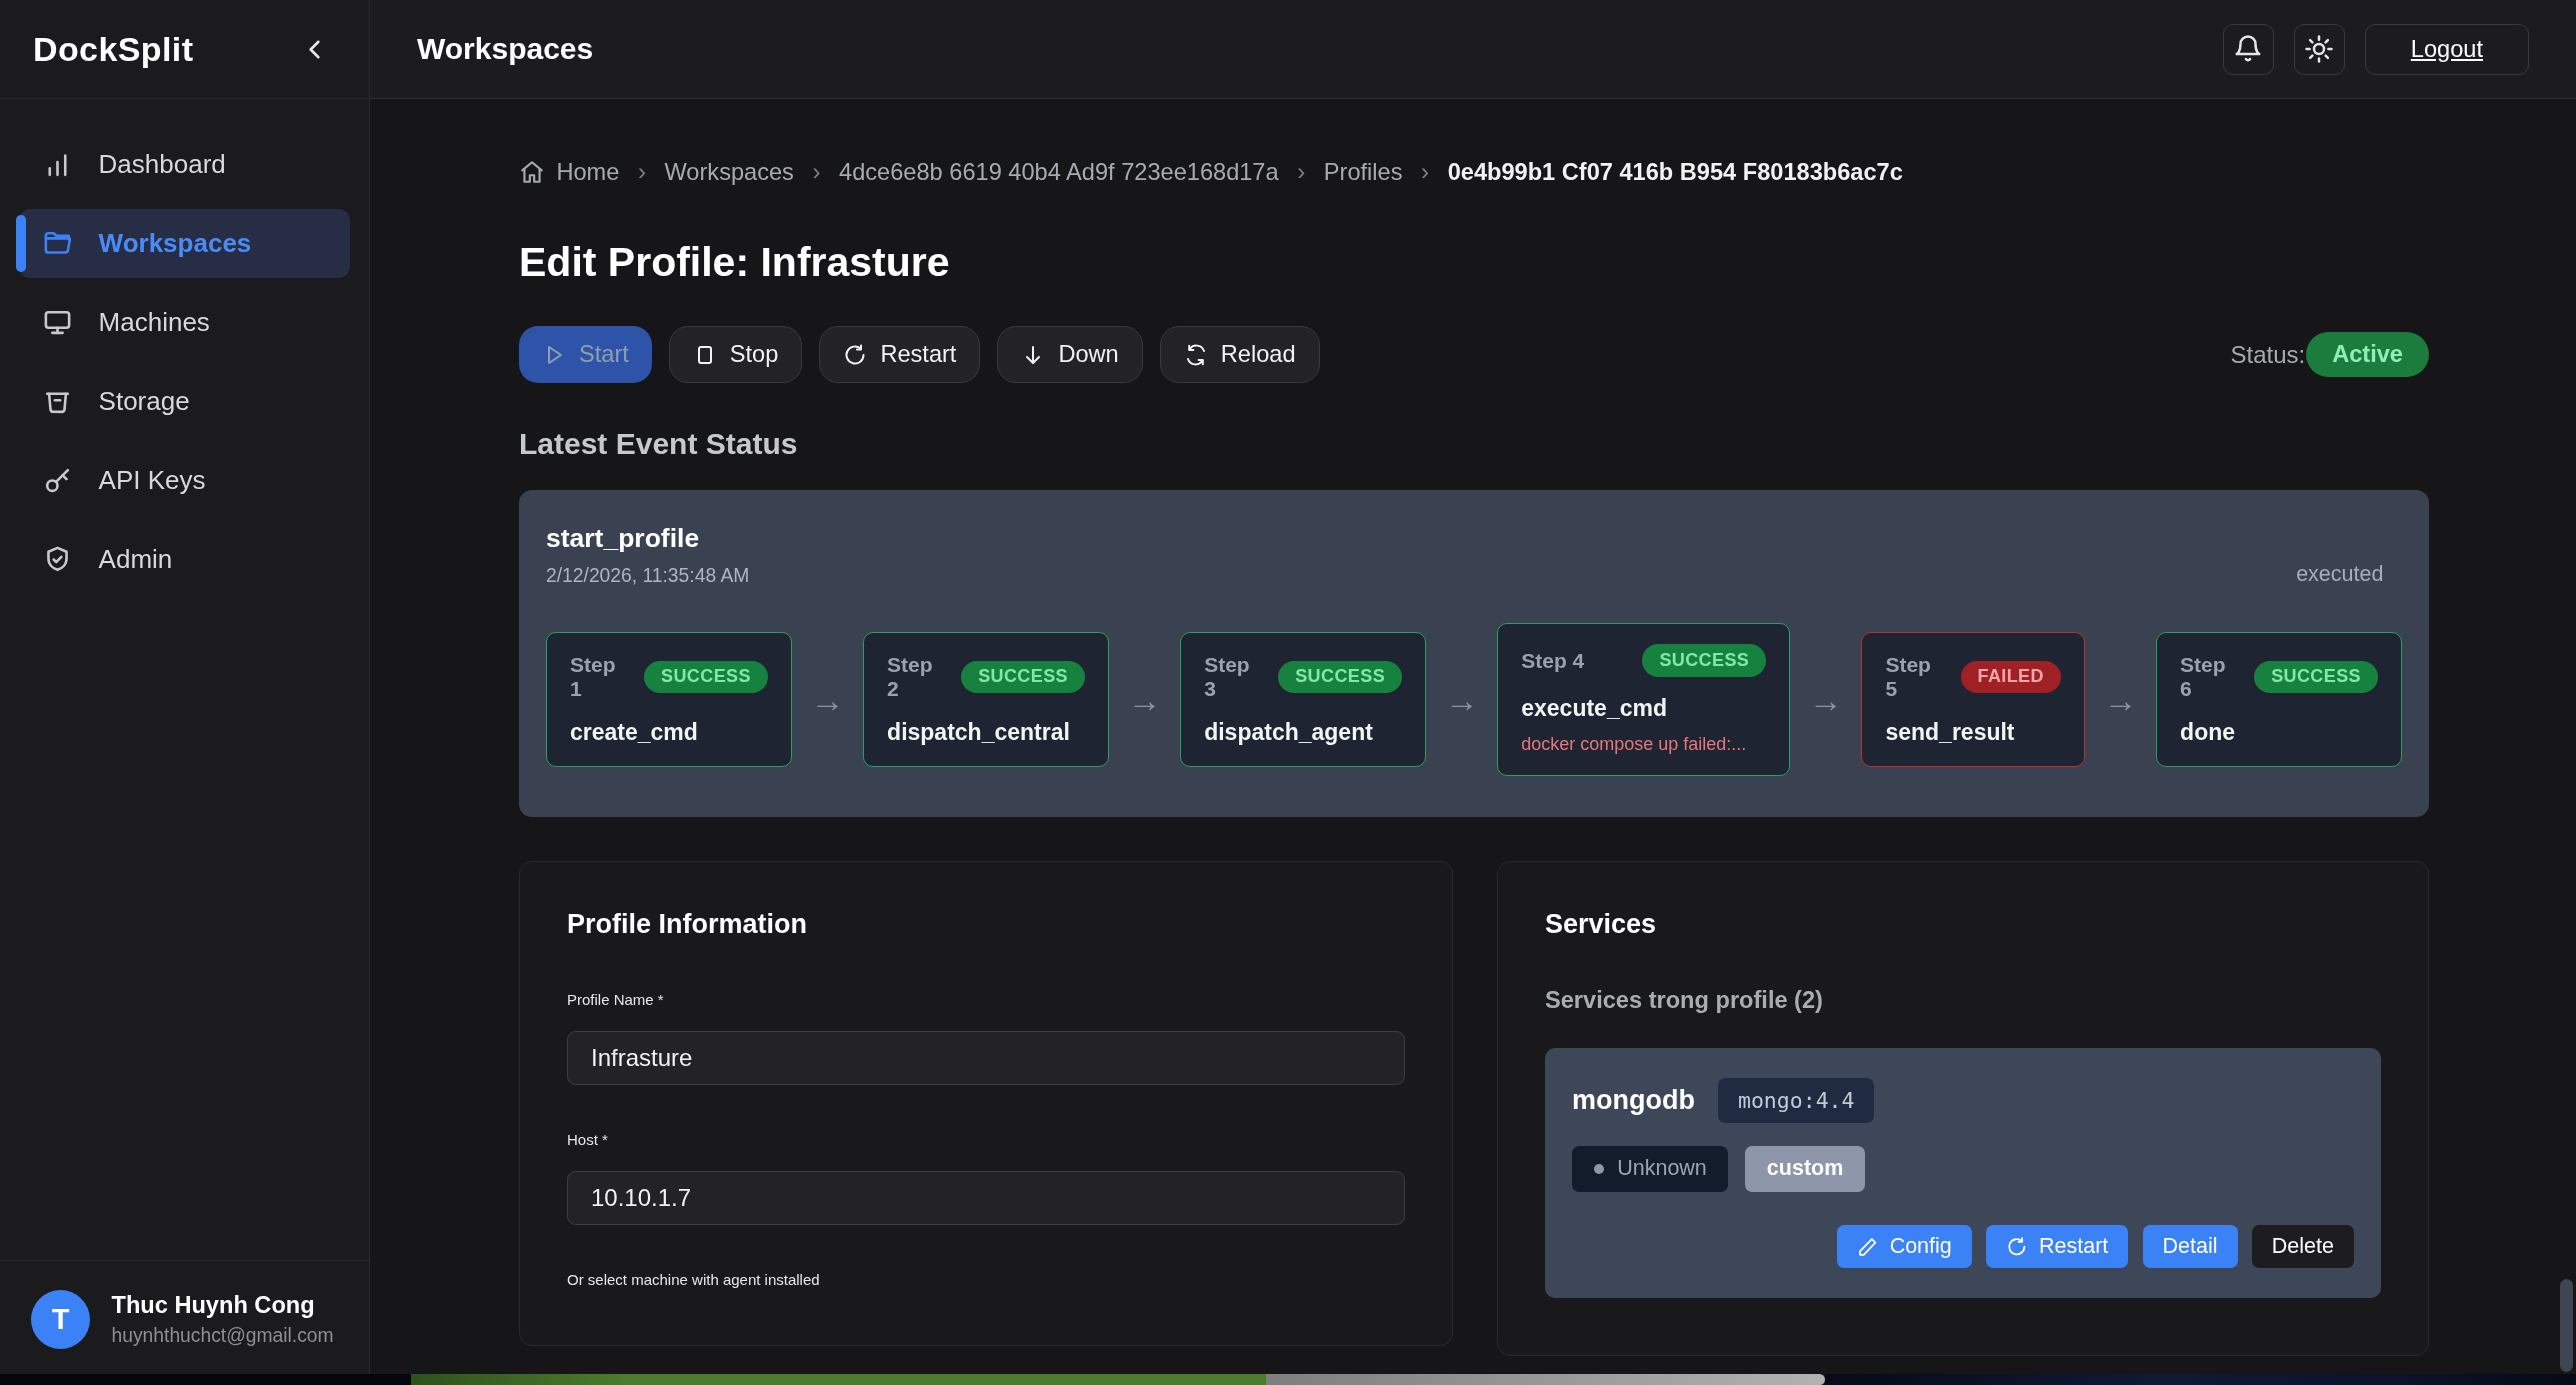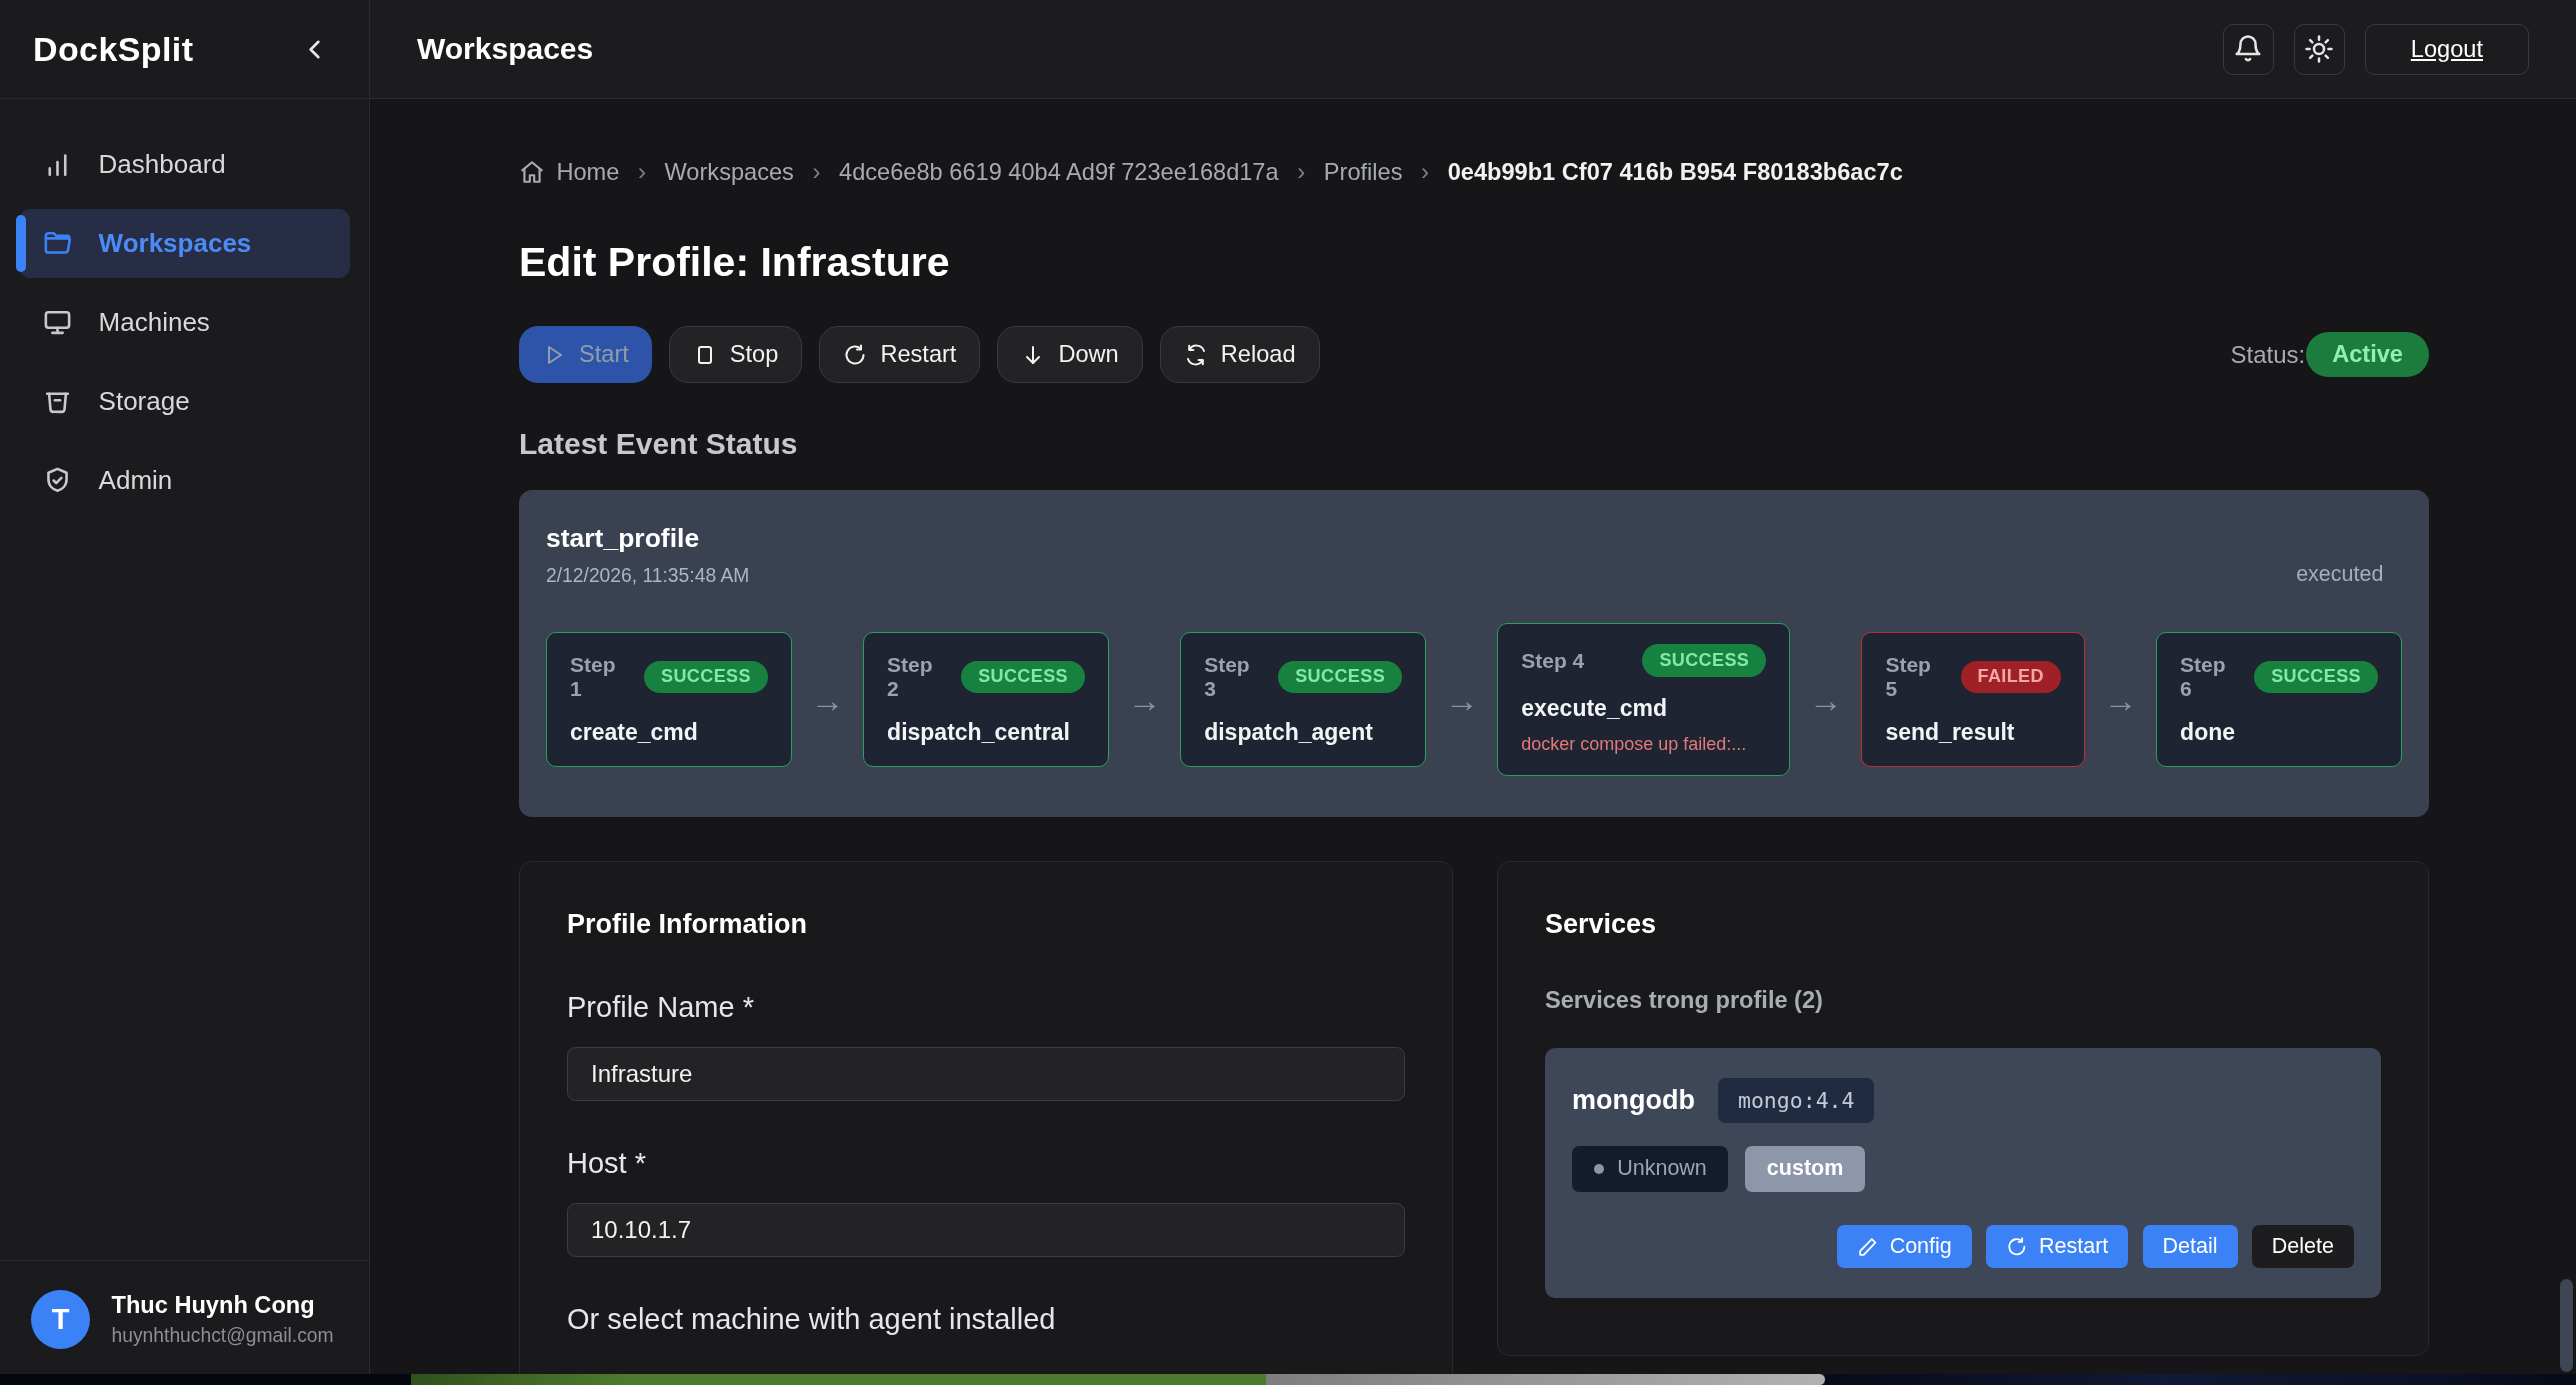--- a/index.html
+++ b/index.html
@@ -84,21 +84,21 @@
   .badge.failed { background:#a02125; color:#f3a6a8; }
   .step-name { margin-top:18.6px; font-size:23px; font-weight:700; color:#f3f4f6; }
   .step-error { margin-top:11.4px; font-size:18px; color:#e4787a; }
   .step-arrow { color:#8b93a0; font-size:34px; line-height:1; }
   .step-arrow::before { content:"\2192"; }
 
   
   .panels { margin-top:44px; display:grid; grid-template-columns:934px 1fr; gap:44px; align-items:start; }
   .panel { background:#19191b; border:1.4px solid #2a2a2c; border-radius:13px; padding:47px 47px 57px; }
   .panel-title { font-size:27px; font-weight:700; color:#ffffff; }
-  .form-label { display:block; margin-top:46px; font-size:29px; color:#e6e7e9; }
+  .form-label { display:block; margin-top:46px; font-size:15px; color:#e6e7e9; }
   .form-label.first { margin-top:51px; }
   .tinput { margin-top:23px; width:100%; height:54px; background:#232325; border:1.4px solid #3e3e41;
     border-radius:8.6px; color:#f2f2f3; font-size:24px; padding:0 23px; outline:none; }
 
   .services-sub { margin-top:47px; font-size:23.6px; font-weight:700; color:#a8adb4; }
   .service-card { margin-top:34px; background:#3e4757; border-radius:10px; padding:30px 27px; }
   .svc-head { display:flex; align-items:center; gap:23px; }
   .svc-name { font-size:27px; font-weight:700; color:#ffffff; }
   .svc-image { font-family:"DejaVu Sans Mono","Liberation Mono",monospace; font-size:21.5px; color:#c3cad6;
     background:#202b41; padding:10px 20px; border-radius:7.2px; }
@@ -173,20 +173,30 @@
       </div>
       <div class="nav-item">
         <span class="nicon">
           <svg width="31" height="31" viewBox="0 0 24 24" fill="none" stroke="currentColor" stroke-width="2" stroke-linecap="round" stroke-linejoin="round">
               <path d="M4 6h16"></path>
               <path d="M5.5 6l1.1 12.4a2 2 0 0 0 2 1.6h6.8a2 2 0 0 0 2-1.6L18.5 6"></path>
               <line x1="10" y1="11" x2="14" y2="11"></line>
             </svg>
         </span>
         <span>Storage</span>
+      </div>
+      <div class="nav-item">
+        <span class="nicon">
+          <svg width="31" height="31" viewBox="0 0 24 24" fill="none" stroke="currentColor" stroke-width="2" stroke-linecap="round" stroke-linejoin="round">
+              <circle cx="8" cy="16" r="4"></circle>
+              <path d="M10.9 13.1 L20 4"></path>
+              <path d="M16 8l3 3"></path>
+            </svg>
+        </span>
+        <span>API Keys</span>
       </div>
       <div class="nav-item">
         <span class="nicon">
           <svg width="31" height="31" viewBox="0 0 24 24" fill="none" stroke="currentColor" stroke-width="2" stroke-linecap="round" stroke-linejoin="round">
               <path d="M12 3l7 3v5c0 5-3.5 8-7 9-3.5-1-7-4-7-9V6z"></path>
               <polyline points="9 12 11 14 15 10"></polyline>
             </svg>
         </span>
         <span>Admin</span>
       </div>

